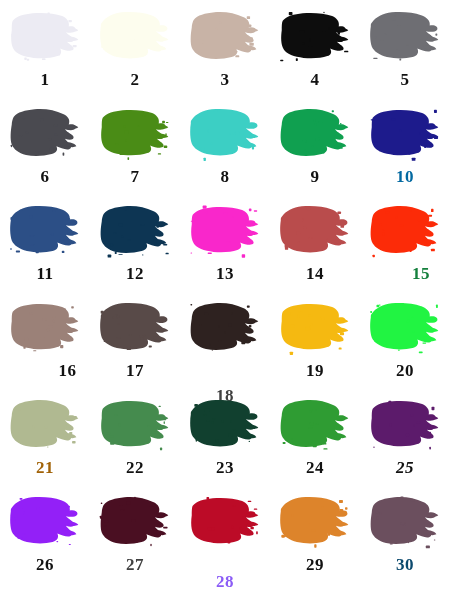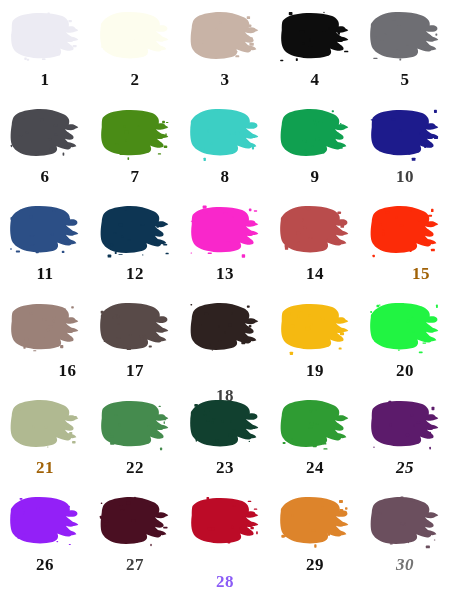--- a/index.html
+++ b/index.html
@@ -320,21 +320,21 @@
               <rect x="43.4" y="49.7" width="2.0" height="3.0" rx="0.7"></rect>
               <rect x="3.9" y="15.5" width="4.1" height="1.2" rx="0.7"></rect>
               <rect x="70.5" y="5.5" width="3.1" height="3.3" rx="0.7"></rect>
               <rect x="65.9" y="42.2" width="2.5" height="3.1" rx="0.7"></rect>
               <rect x="12.6" y="47.8" width="2.0" height="1.4" rx="0.7"></rect>
               <rect x="54.9" y="29.5" width="1.9" height="2.2" rx="0.7"></rect>
               <rect x="8.0" y="38.5" width="2.8" height="2.0" rx="0.7"></rect>
             </g>
           </svg>
         </div>
-        <div class="swatch-label" style="color: #404040;">10</div>
+        <div class="swatch-label" style="color: #0369a1;">10</div>
       </div>
     </div>
     <div class="swatch-row">
       <div class="swatch-cell">
         <div class="swatch-paint-wrap" title="denim-blue">
           <svg viewBox="0 0 80 62" xmlns="http://www.w3.org/2000/svg" aria-hidden="true">
             <g fill="#2c4f86">
               <path d="M5,16 C9,10 17,6 26,5 C37,4 49,5 57,8 C63,10 67,14 66,19 C71,18 75,20 74,23 C72,26 67,26 62,25 C65,28 69,30 71,33 C72,36 67,37 62,35 C65,39 70,42 68,45 C65,48 58,45 53,43 C55,47 53,51 48,52 C40,54 30,54 21,52 C13,50 7,46 5,41 C3,35 3,26 4,20 C4,18 4,17 5,16 Z"></path>
               <path d="M64,31 C69,30 74,32 75,34 C72,36 67,35 63,34 Z"></path>
               <path d="M60,40 C66,39 72,41 73,44 C69,46 63,44 59,42 Z"></path>
@@ -452,21 +452,21 @@
               <rect x="45.2" y="8.5" width="1.8" height="2.0" rx="0.7"></rect>
               <rect x="5.8" y="55.9" width="2.5" height="2.6" rx="0.7"></rect>
               <rect x="44.8" y="51.1" width="2.2" height="2.0" rx="0.7"></rect>
               <rect x="34.2" y="24.2" width="4.0" height="2.0" rx="0.7"></rect>
               <rect x="30.3" y="15.1" width="1.9" height="2.8" rx="0.7"></rect>
               <rect x="8.7" y="15.5" width="3.8" height="3.1" rx="0.7"></rect>
               <rect x="67.3" y="49.6" width="4.1" height="2.8" rx="0.7"></rect>
             </g>
           </svg>
         </div>
-        <div class="swatch-label" style="color: #a16207; margin-left: 32px;">15</div>
+        <div class="swatch-label" style="color: #15803d; margin-left: 32px;">15</div>
       </div>
     </div>
     <div class="swatch-row">
       <div class="swatch-cell">
         <div class="swatch-paint-wrap" title="mauve-taupe">
           <svg viewBox="0 0 80 62" xmlns="http://www.w3.org/2000/svg" aria-hidden="true">
             <g fill="#9b8178">
               <path d="M6,14 C10,9 18,7 27,6 C38,5 50,6 58,9 C63,11 66,15 65,20 C70,19 73,21 72,24 C71,27 66,27 62,26 C64,29 68,30 70,33 C71,36 67,37 63,36 C66,39 71,41 70,44 C68,47 61,45 56,43 C58,47 57,50 53,51 C47,53 38,54 28,53 C18,52 10,49 7,44 C4,39 4,31 5,24 C5,20 5,16 6,14 Z"></path>
               <path d="M63,22 C68,21 73,22 75,24 C73,26 67,26 63,25 Z"></path>
               <path d="M64,31 C69,30 74,32 75,34 C72,36 67,35 63,34 Z"></path>
@@ -848,16 +848,16 @@
               <rect x="50.7" y="40.8" width="1.2" height="1.6" rx="0.7"></rect>
               <rect x="11.5" y="20.9" width="1.4" height="1.7" rx="0.7"></rect>
               <rect x="37.8" y="31.7" width="3.1" height="3.5" rx="0.7"></rect>
               <rect x="9.3" y="22.3" width="1.5" height="1.4" rx="0.7"></rect>
               <rect x="13.3" y="21.1" width="1.6" height="1.9" rx="0.7"></rect>
               <rect x="10.1" y="25.5" width="2.3" height="3.1" rx="0.7"></rect>
               <rect x="35.2" y="30.9" width="4.4" height="2.7" rx="0.7"></rect>
             </g>
           </svg>
         </div>
-        <div class="swatch-label" style="color: #737373; font-style: italic;">30</div>
+        <div class="swatch-label" style="color: #0c4a6e;">30</div>
       </div>
     </div>
   </div>
 
 </body></html>

